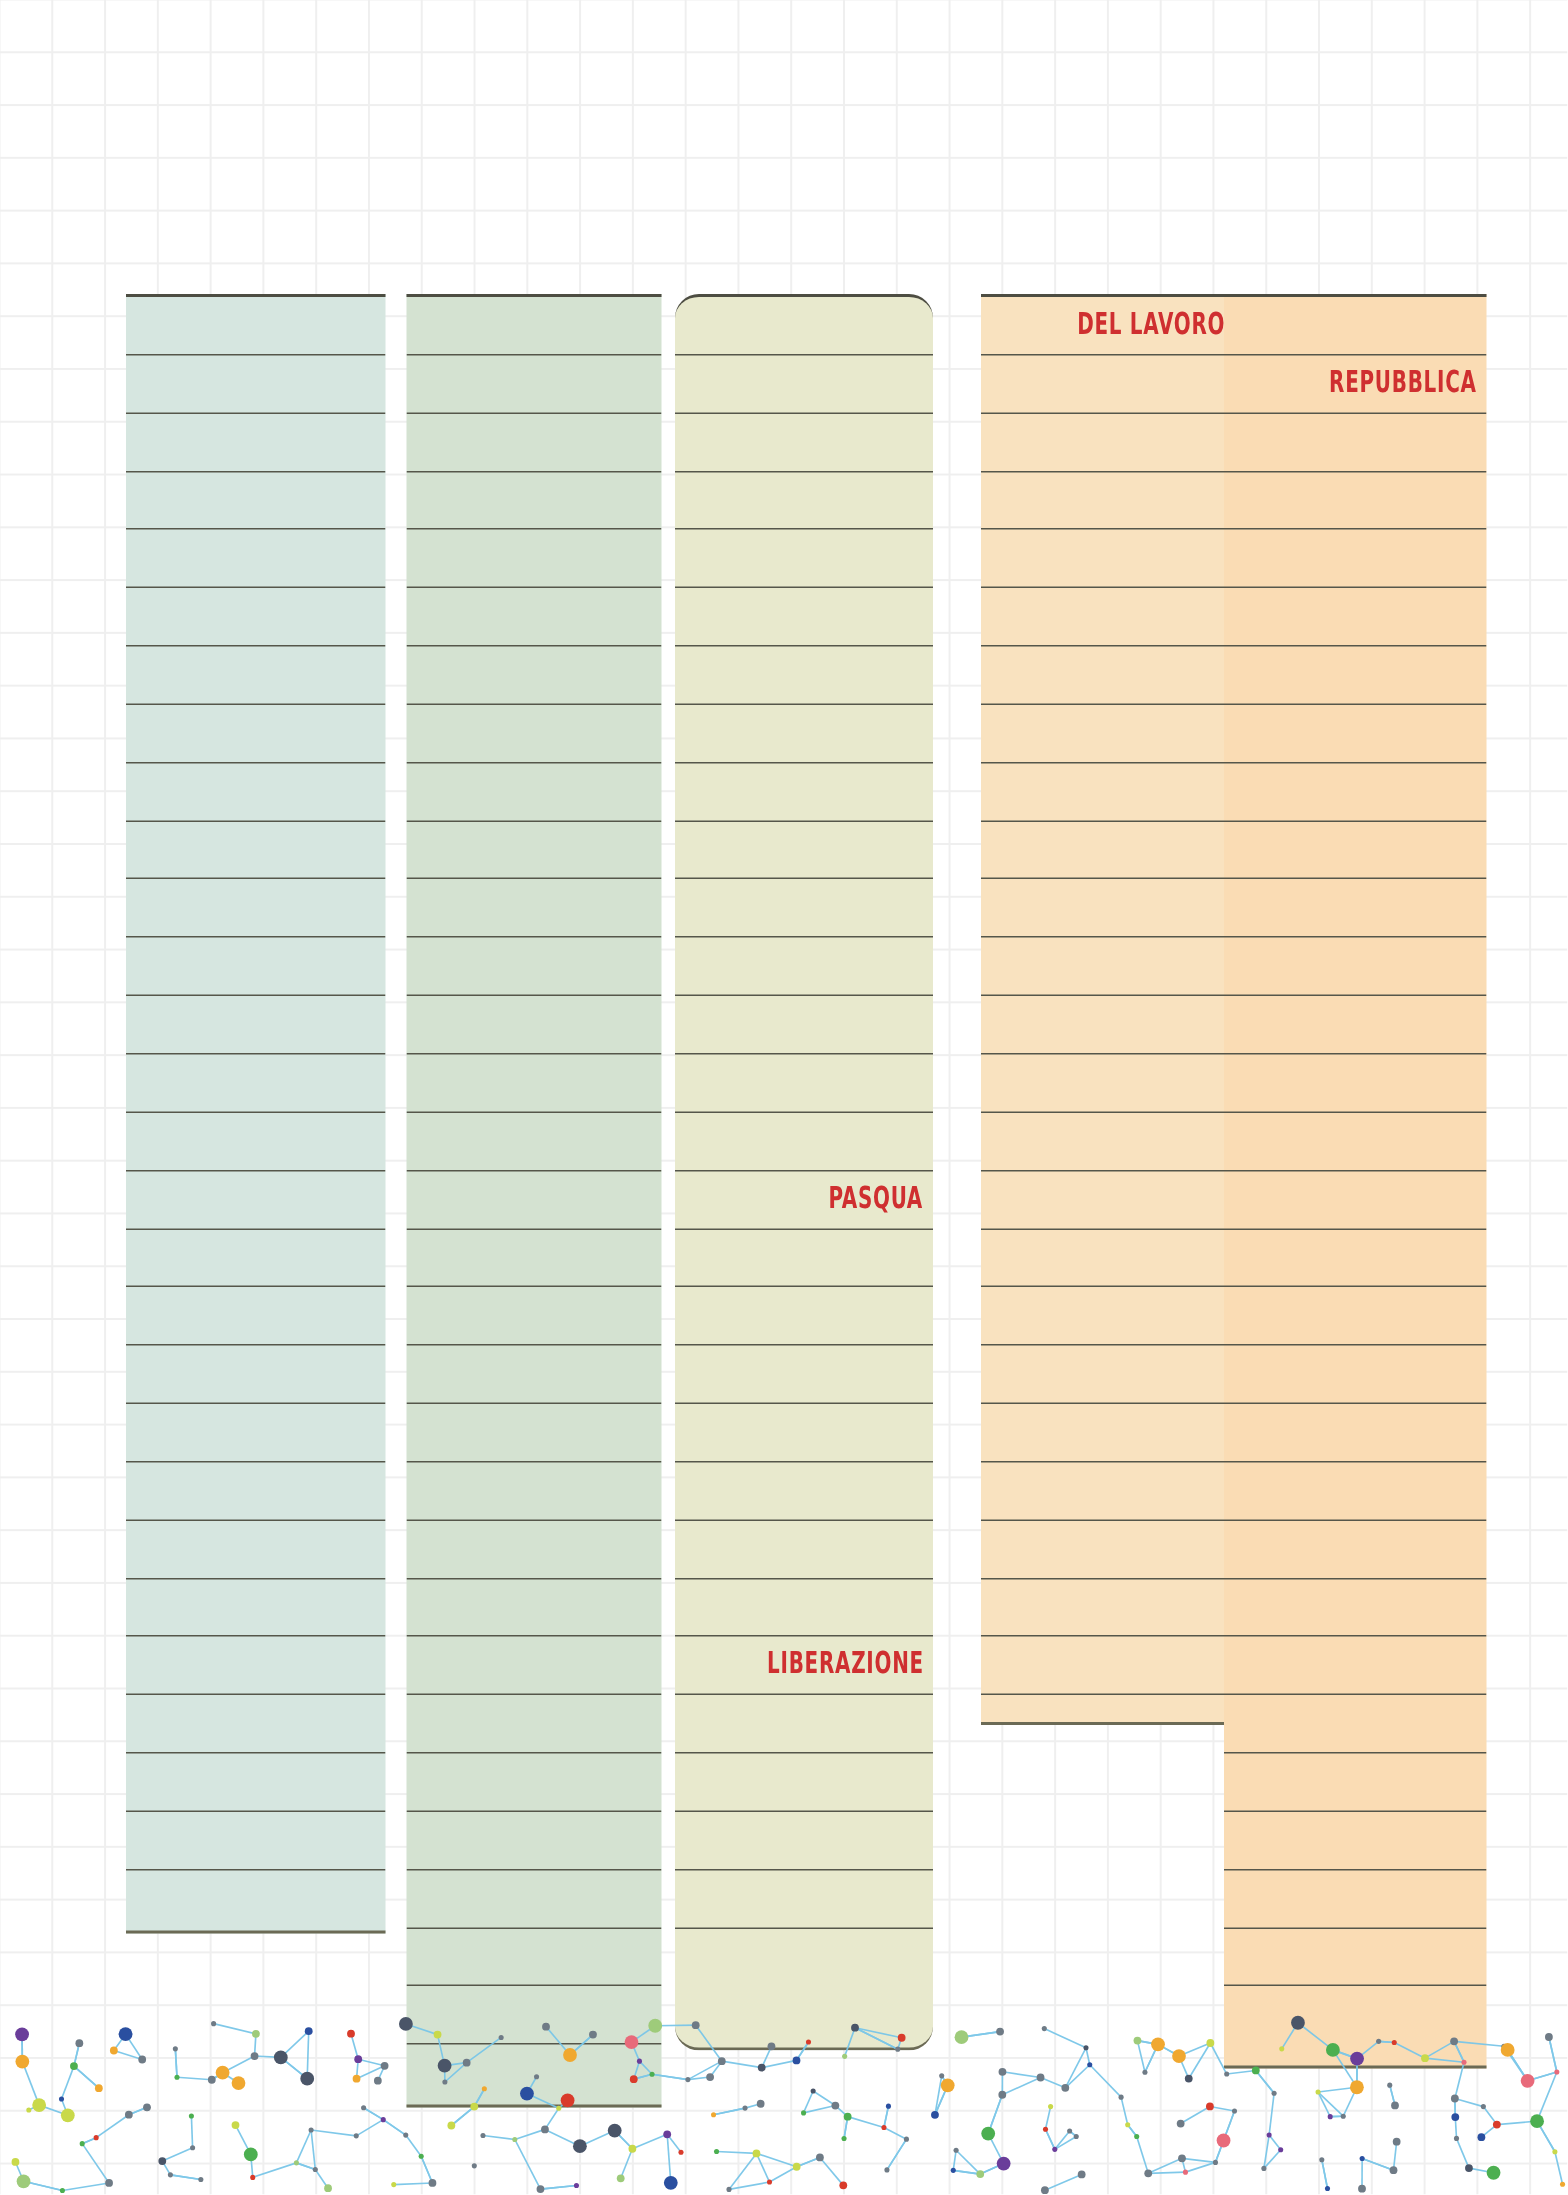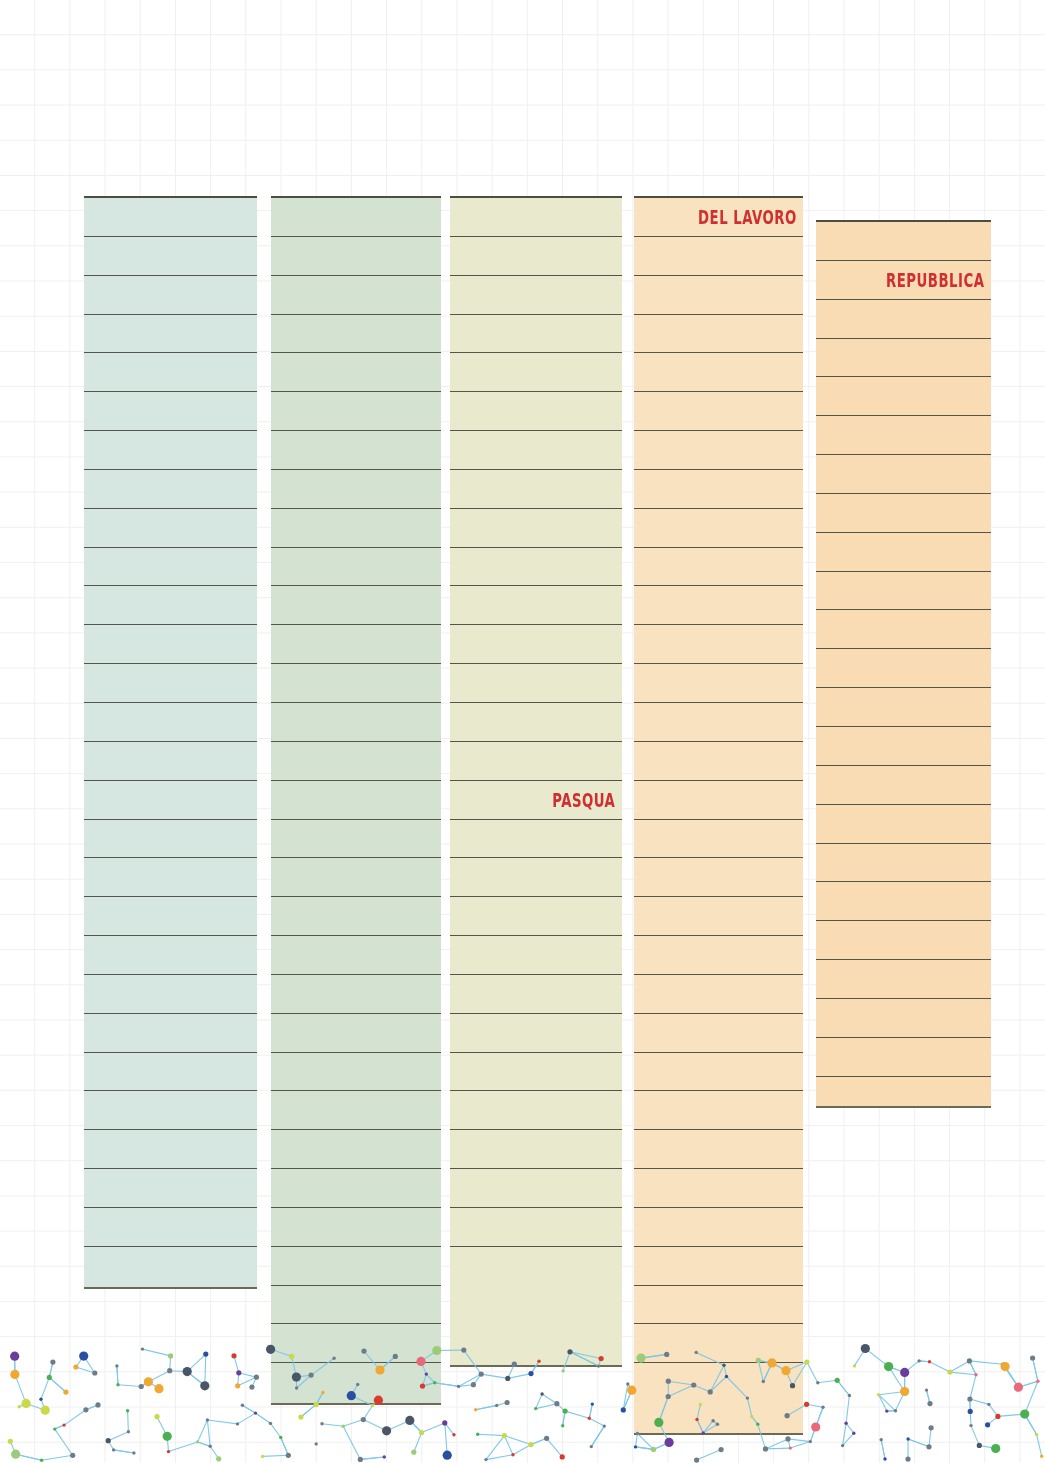--- a/index.html
+++ b/index.html
@@ -130,21 +130,21 @@
         <div class="row"></div>
         <div class="row"></div>
         <div class="row"></div>
         <div class="row"></div>
         <div class="row"></div>
         <div class="row"></div>
         <div class="row"></div>
         <div class="row"></div>
         <div class="row"></div>
       </div>
-      <div class="col" style="left: 450px; width: 172px; background: rgb(232, 233, 205); height: 1170.5px;">
+      <div class="col" style="left: 450px; width: 172px; background: rgb(232, 233, 205); height: 1170.5px; border-radius: 16px;">
         <div class="row"></div>
         <div class="row"></div>
         <div class="row"></div>
         <div class="row"></div>
         <div class="row"></div>
         <div class="row"></div>
         <div class="row"></div>
         <div class="row"></div>
         <div class="row"></div>
         <div class="row"></div>
@@ -156,27 +156,30 @@
         <div class="row">
           <span class="note" style="color: rgb(207, 47, 48);">PASQUA</span>
         </div>
         <div class="row"></div>
         <div class="row"></div>
         <div class="row"></div>
         <div class="row"></div>
         <div class="row"></div>
         <div class="row"></div>
         <div class="row"></div>
+        <div class="row">
+          <span class="note" style="color: rgb(207, 47, 48);">LIBERAZIONE</span>
+        </div>
         <div class="row"></div>
         <div class="row"></div>
         <div class="row"></div>
         <div class="row"></div>
         <div class="row"></div>
       </div>
-      <div class="col" style="left: 634px; width: 169px; background: rgb(249, 226, 191); height: 1239px;">
+      <div class="col" style="left: 654px; width: 169px; background: rgb(249, 226, 191); height: 954px;">
         <div class="row">
           <span class="note" style="color: rgb(207, 47, 48);">DEL LAVORO</span>
         </div>
         <div class="row"></div>
         <div class="row"></div>
         <div class="row"></div>
         <div class="row"></div>
         <div class="row"></div>
         <div class="row"></div>
         <div class="row"></div>
@@ -197,21 +200,21 @@
         <div class="row"></div>
         <div class="row"></div>
         <div class="row"></div>
         <div class="row"></div>
         <div class="row"></div>
         <div class="row"></div>
         <div class="row"></div>
         <div class="row"></div>
         <div class="row"></div>
       </div>
-      <div class="col" style="left: 816px; width: 175px; background: rgb(250, 220, 180); height: 888px; margin-top: 24px;">
+      <div class="col" style="left: 816px; width: 175px; background: rgb(250, 220, 180); height: 1183px;">
         <div class="row"></div>
         <div class="row">
           <span class="note" style="color: rgb(207, 47, 48);">REPUBBLICA</span>
         </div>
         <div class="row"></div>
         <div class="row"></div>
         <div class="row"></div>
         <div class="row"></div>
         <div class="row"></div>
         <div class="row"></div>

